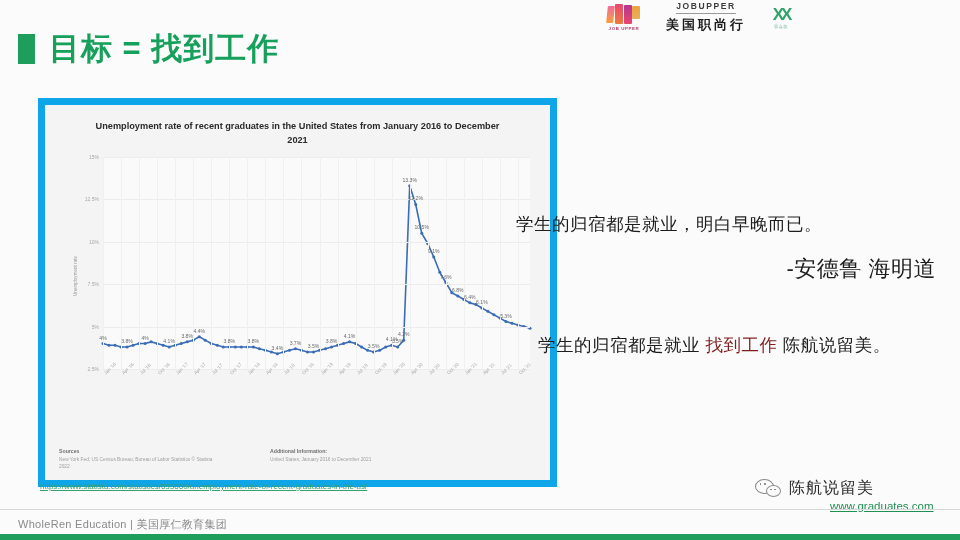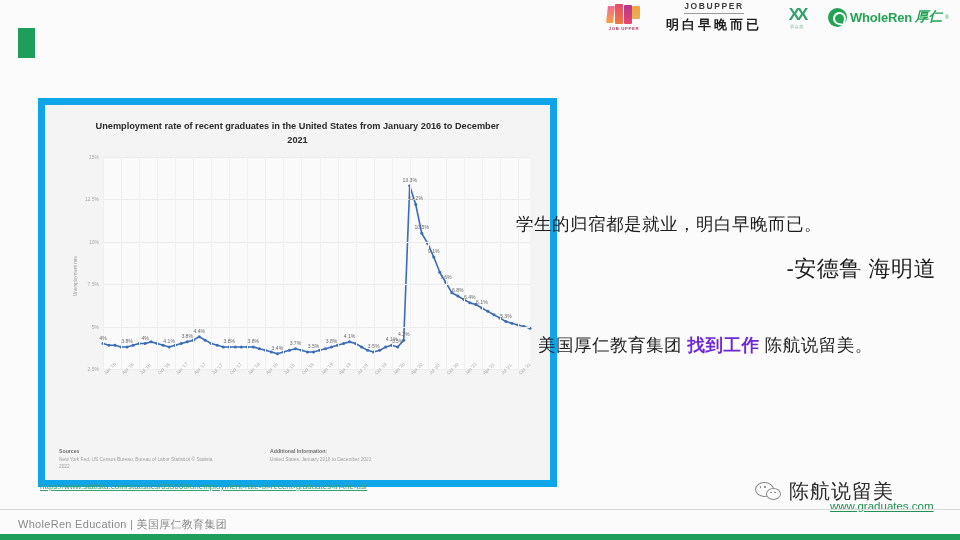--- a/index.html
+++ b/index.html
@@ -287,22 +287,22 @@
   .statement {
     position: absolute;
     left: 538px;
     top: 333px;
     font-size: 17.5px;
     color: #1d1d1d;
     letter-spacing: 0.5px;
     white-space: nowrap;
   }
   .statement .hl {
-    color: #6d28d9;
-    font-weight: bold;
+    color: #7f1d1d;
+    font-weight: normal;
   }
 
   
   .wechat-badge {
     position: absolute;
     left: 755px;
     top: 478px;
     display: flex;
     align-items: center;
     gap: 6px;
@@ -325,21 +325,21 @@
     position: absolute;
     width: 1.6px; height: 1.6px;
     border-radius: 50%;
     background: #7a7a7a;
   }
   .wc-d1 { left: 4.5px; top: 5px; }
   .wc-d2 { left: 9px;   top: 5px; }
   .wc-d3 { left: 15px;  top: 10.5px; }
   .wc-d4 { left: 19px;  top: 10.5px; }
   .wechat-name {
-    font-size: 20px;
+    font-size: 16px;
     color: #2b2b2b;
     letter-spacing: 1px;
     white-space: nowrap;
   }
   .site-link {
     position: absolute;
     left: 830px;
     top: 500px;
     font-size: 11.5px;
     color: #1f8f52;
@@ -385,38 +385,33 @@
         <span class="bar ju-b1"></span>
         <span class="bar ju-b2"></span>
         <span class="bar ju-b3"></span>
         <span class="bar ju-b4"></span>
       </div>
       <div class="ju-caption">JOB UPPER</div>
     </div>
 
     <div class="logo-jobupper">
       <div class="jobupper-en">JOBUPPER</div>
-      <div class="jobupper-cn">明白早晚而已</div>
+      <div class="jobupper-cn">美国职尚行</div>
     </div>
 
     <div class="logo-xx">
       <div class="xx-mark">XX</div>
       <div class="xx-caption">双喜旗</div>
     </div>
 
-    <div class="logo-wholeren">
-      <span class="wr-leaf"></span>
-      <span class="wr-text">WholeRen</span>
-      <span class="wr-cn">厚仁</span>
-      <span class="wr-tm">®</span>
-    </div>
   </div>
 
   <div class="title-row">
     <span class="title-square"></span>
+    <span class="title-text">目标 = 找到工作</span>
   </div>
 
   <div class="chart-card">
     <div class="chart-title">Unemployment rate of recent graduates in the United States from January 2016 to December 2021</div>
 
     <div class="plot-wrap">
       <div class="y-axis-title">Unemployment rate</div>
       <div class="plot" id="plot">
         <svg class="series-svg" id="series-svg" viewBox="0 0 427 212" preserveAspectRatio="none">
             <polyline points="0.00,186.56 6.01,188.26 12.03,188.26 18.04,189.95 24.06,189.95 30.07,188.26 36.08,186.56 42.10,186.56 48.11,184.86 54.13,186.56 60.14,188.26 66.15,189.95 72.17,188.26 78.18,186.56 84.20,184.86 90.21,183.17 96.23,179.78 102.24,183.17 108.25,186.56 114.27,188.26 120.28,189.95 126.30,189.95 132.31,189.95 138.32,189.95 144.34,189.95 150.35,189.95 156.37,191.65 162.38,193.34 168.39,195.04 174.41,196.74 180.42,195.04 186.44,193.34 192.45,191.65 198.46,193.34 204.48,195.04 210.49,195.04 216.51,193.34 222.52,191.65 228.54,189.95 234.55,188.26 240.56,186.56 246.58,184.86 252.59,186.56 258.61,189.95 264.62,193.34 270.63,195.04 276.65,193.34 282.66,189.95 288.68,188.26 294.69,189.95 300.70,183.17 306.72,28.83 312.73,47.49 318.75,76.32 324.76,86.50 330.77,100.06 336.79,115.33 342.80,125.50 348.82,135.68 354.83,139.07 360.85,142.46 366.86,145.86 372.87,147.55 378.89,150.94 384.90,154.34 390.92,157.73 396.93,161.12 402.94,164.51 408.96,166.21 414.97,167.90 420.99,169.60 427.00,171.30" fill="none" stroke="#3b6cb5" stroke-width="1.6" stroke-linejoin="round" stroke-linecap="round"></polyline>
@@ -593,21 +588,21 @@
         <span>United States; January 2016 to December 2021</span>
       </div>
     </div>
   </div>
 
   <a class="chart-link" href="#">https://www.statista.com/statistics/633660/unemployment-rate-of-recent-graduates-in-the-us/</a>
 
   <div class="quote">学生的归宿都是就业，明白早晚而已。</div>
   <div class="attrib">-安德鲁 海明道</div>
   <div class="statement">
-    <span>美国厚仁教育集团 </span><span class="hl">找到工作</span><span> 陈航说留美。</span>
+    <span>学生的归宿都是就业 </span><span class="hl">找到工作</span><span> 陈航说留美。</span>
   </div>
 
   <div class="wechat-badge">
     <span class="wechat-icon">
       <span class="wc-big"></span>
       <span class="wc-small"></span>
       <span class="wc-dot wc-d1"></span>
       <span class="wc-dot wc-d2"></span>
       <span class="wc-dot wc-d3"></span>
       <span class="wc-dot wc-d4"></span>

